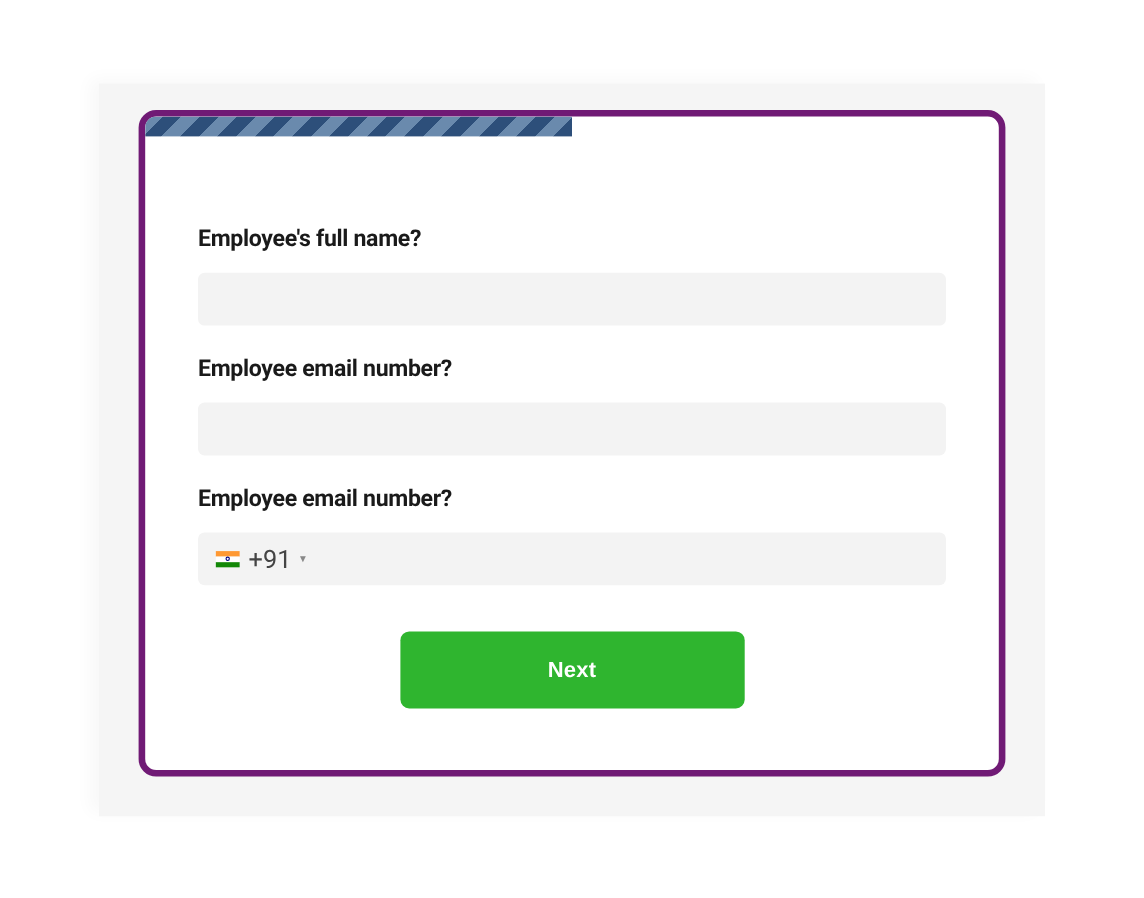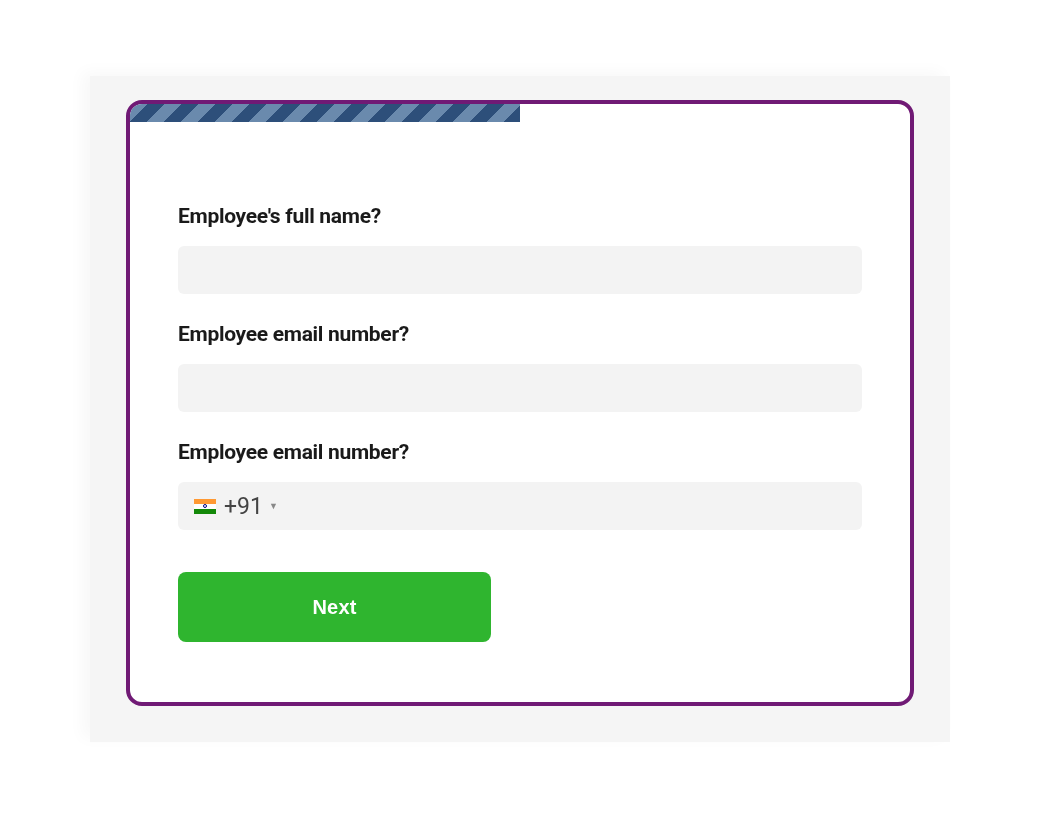--- a/index.html
+++ b/index.html
@@ -18,21 +18,21 @@
       padding-top: 76px;
     }
     .outer-wrapper {
       background: #f5f5f5;
       padding: 24px 36px 36px 36px;
       width: 860px;
       box-shadow: -8px -4px 15px rgba(0,0,0,0.03);
     }
     .form-card {
       background: #fff;
-      border: 4px solid #701a75;
+      border: 6px solid #701a75;
       border-radius: 16px;
       position: relative;
       overflow: hidden;
       min-height: 606px;
     }
     .progress-bar {
       position: absolute;
       top: 0;
       left: 0;
       width: 50%;
@@ -116,21 +116,21 @@
     .phone-field {
       flex: 1;
       height: 100%;
       border: none;
       background: transparent;
       outline: none;
       font-size: 16px;
     }
     .button-row {
       display: flex;
-      justify-content: flex-start;
+      justify-content: center;
       margin-top: 42px;
     }
     .next-button {
       background: #2fb52f;
       color: #fff;
       border: none;
       border-radius: 8px;
       width: 313px;
       height: 70px;
       font-size: 20px;

